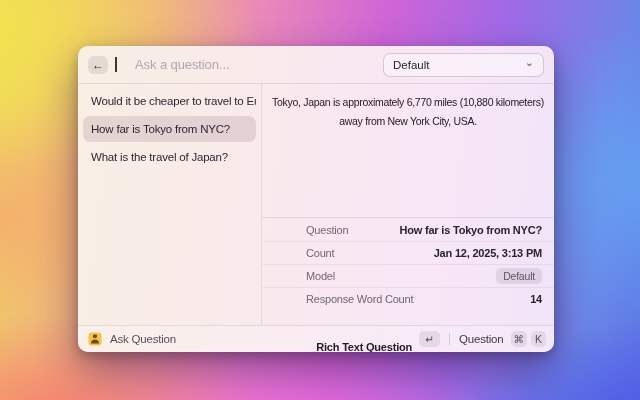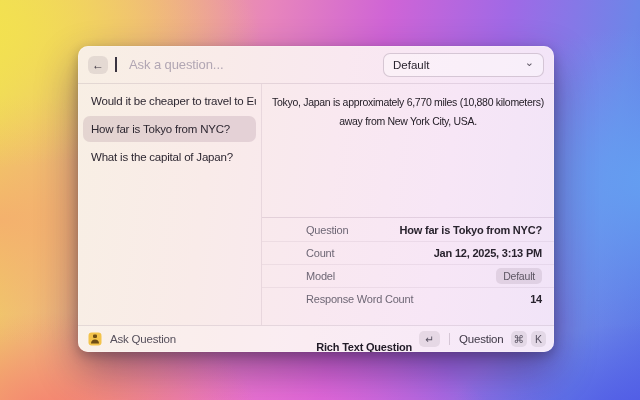--- a/index.html
+++ b/index.html
@@ -43,21 +43,21 @@
     border-radius: 6px; background: rgba(60,40,60,0.10);
     display: flex; align-items: center; justify-content: center;
     font-family: "Liberation Sans", sans-serif;
     font-size: 12px; color: #39323e; flex: 0 0 auto;
   }
   .caret {
     width: 2px; height: 15px; background: #3a3440;
     margin-left: 7px; flex: 0 0 auto;
   }
   .query-input {
-    margin-left: 12px; flex: 1;
+    margin-left: 18px; flex: 1;
     font-size: 13px; color: #b1a6b3; letter-spacing: -0.1px;
     white-space: nowrap; overflow: hidden;
   }
   .model-dropdown {
     width: 161px; height: 24px; flex: 0 0 auto;
     border-radius: 7px;
     background: rgba(255,255,255,0.38);
     border: 1px solid rgba(120,90,120,0.28);
     display: flex; align-items: center;
     padding: 0 9px;
@@ -160,21 +160,21 @@
         <span>Default</span>
         <span class="chev">⌄</span>
       </div>
     </div>
 
     <div class="content">
 
       <div class="sidebar">
         <div class="list-item">Would it be cheaper to travel to Euro…</div>
         <div class="list-item selected">How far is Tokyo from NYC?</div>
-        <div class="list-item">What is the capital of Japan?</div>
+        <div class="list-item">What is the travel of Japan?</div>
       </div>
 
       <div class="detail">
         <div class="answer">
           <div>Tokyo, Japan is approximately 6,770 miles (10,880 kilometers)</div>
           <div>away from New York City, USA.</div>
         </div>
 
         <div class="meta">
           <div class="meta-row">

